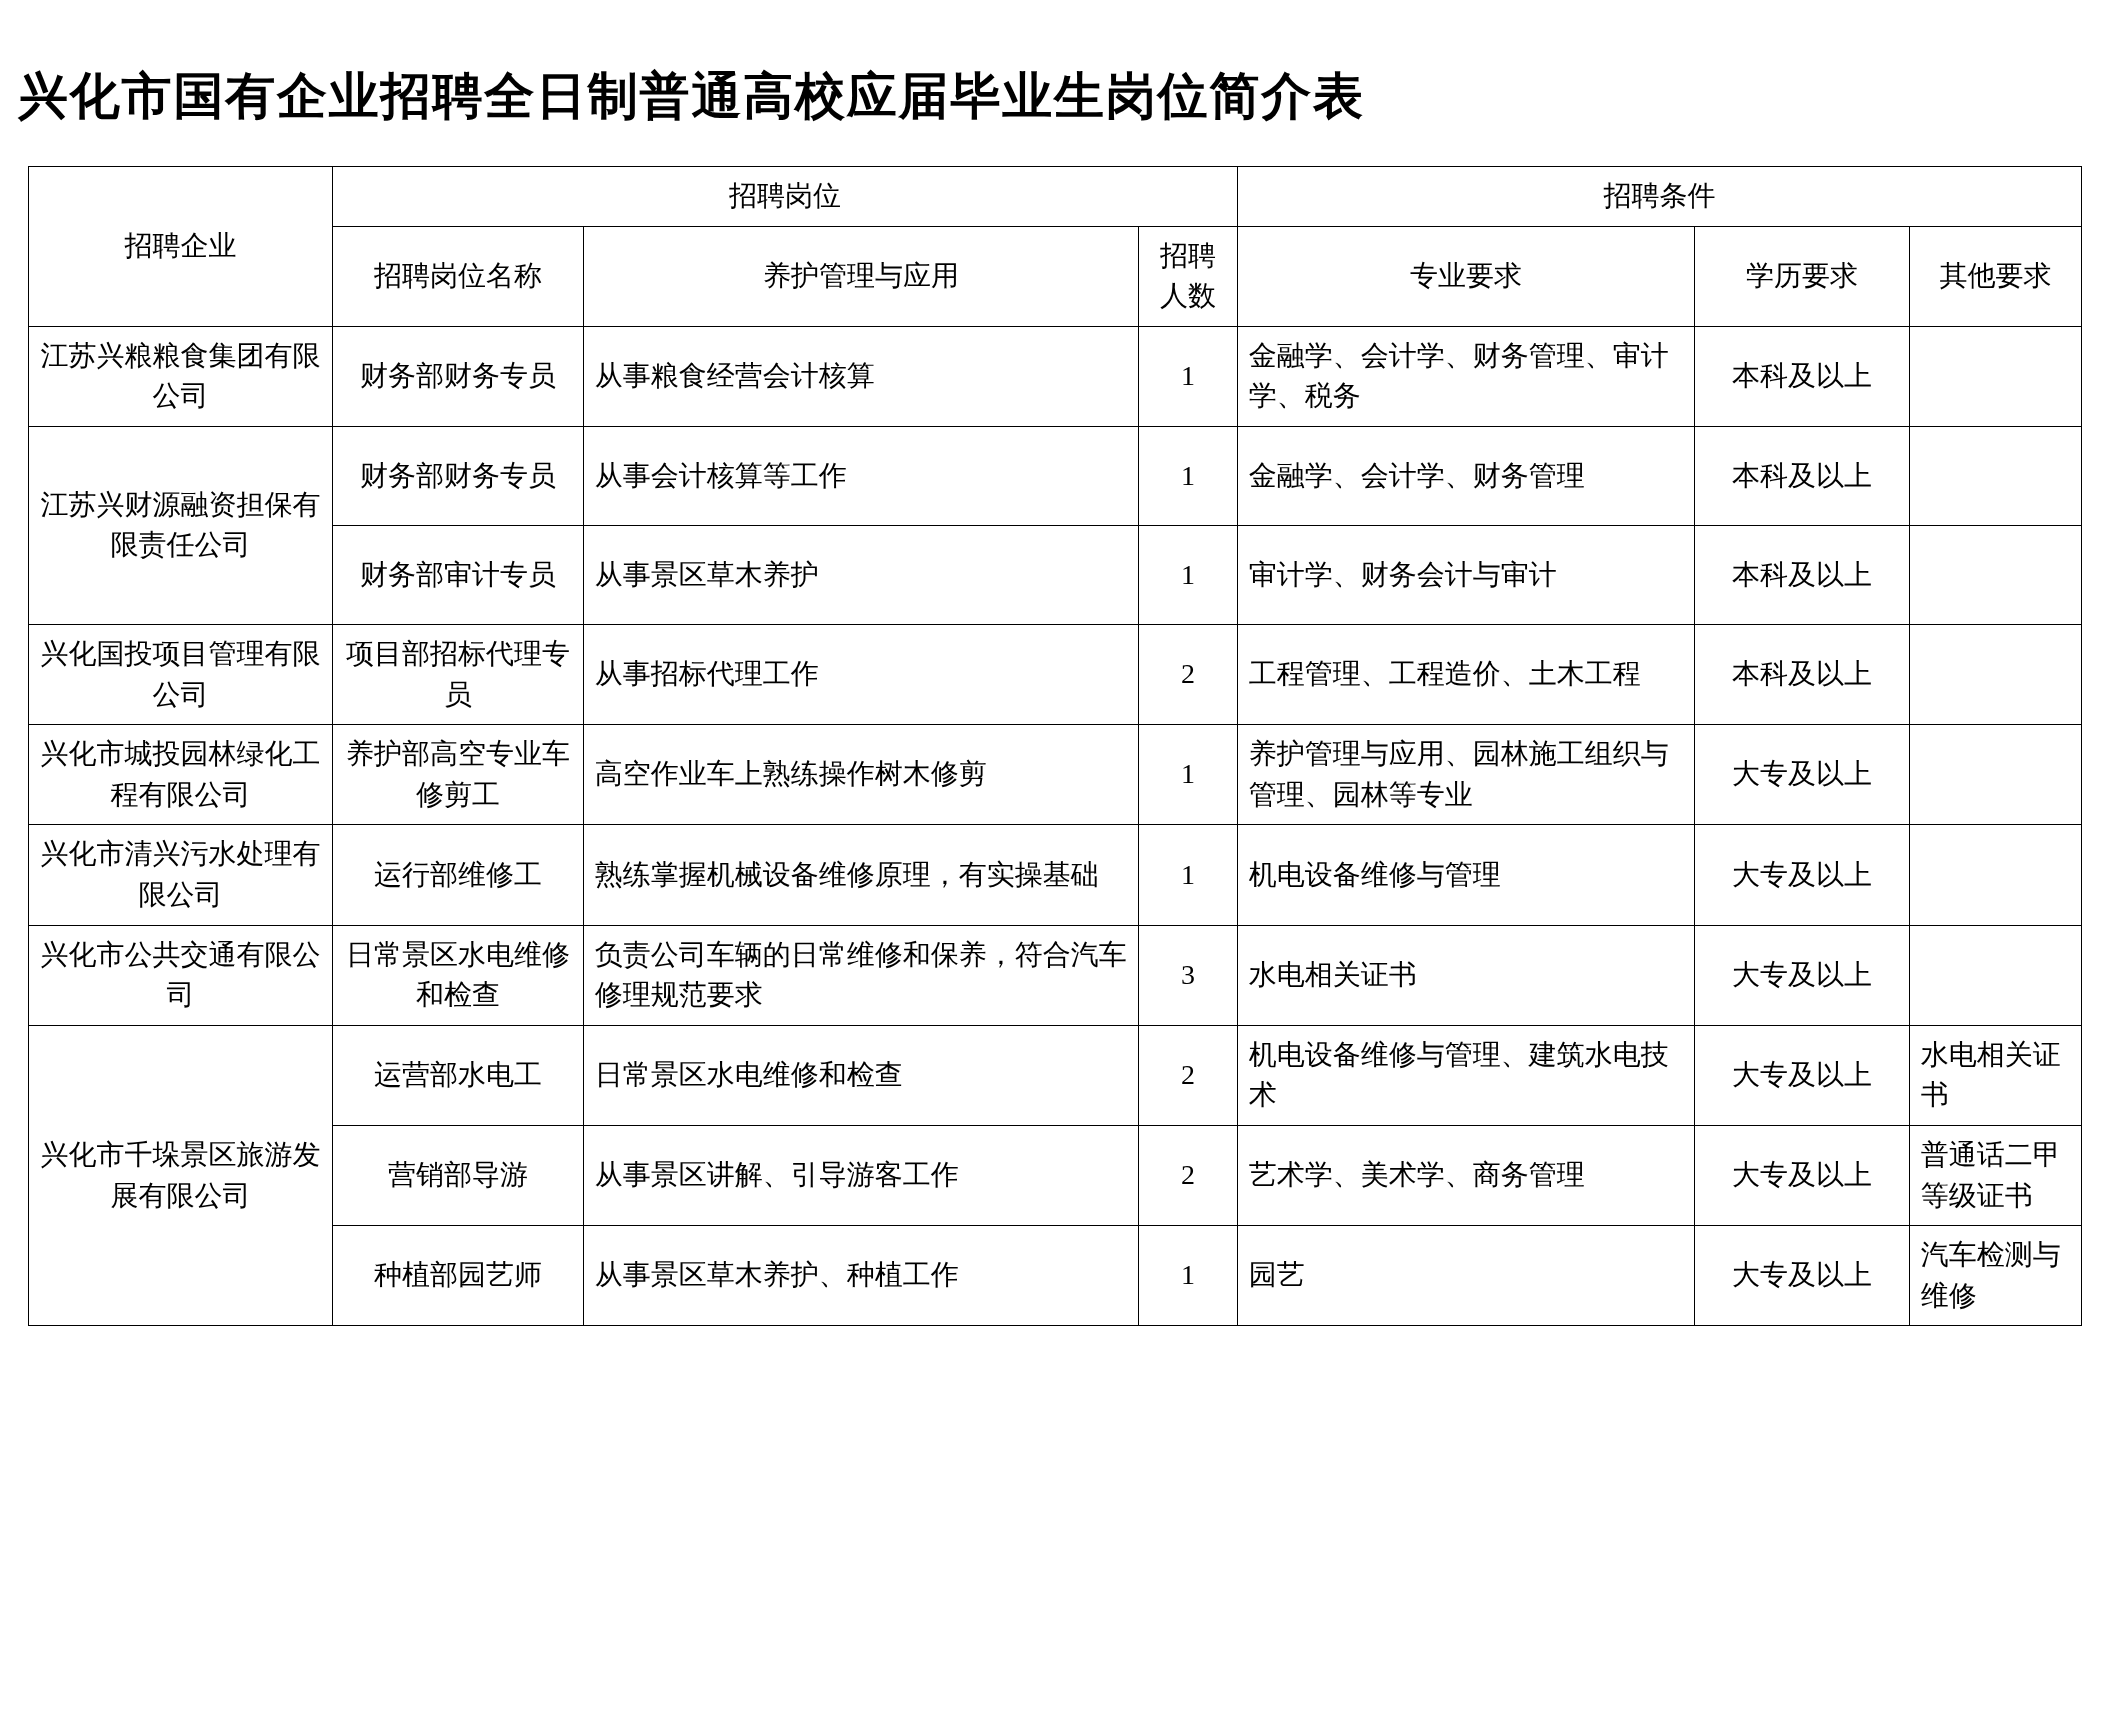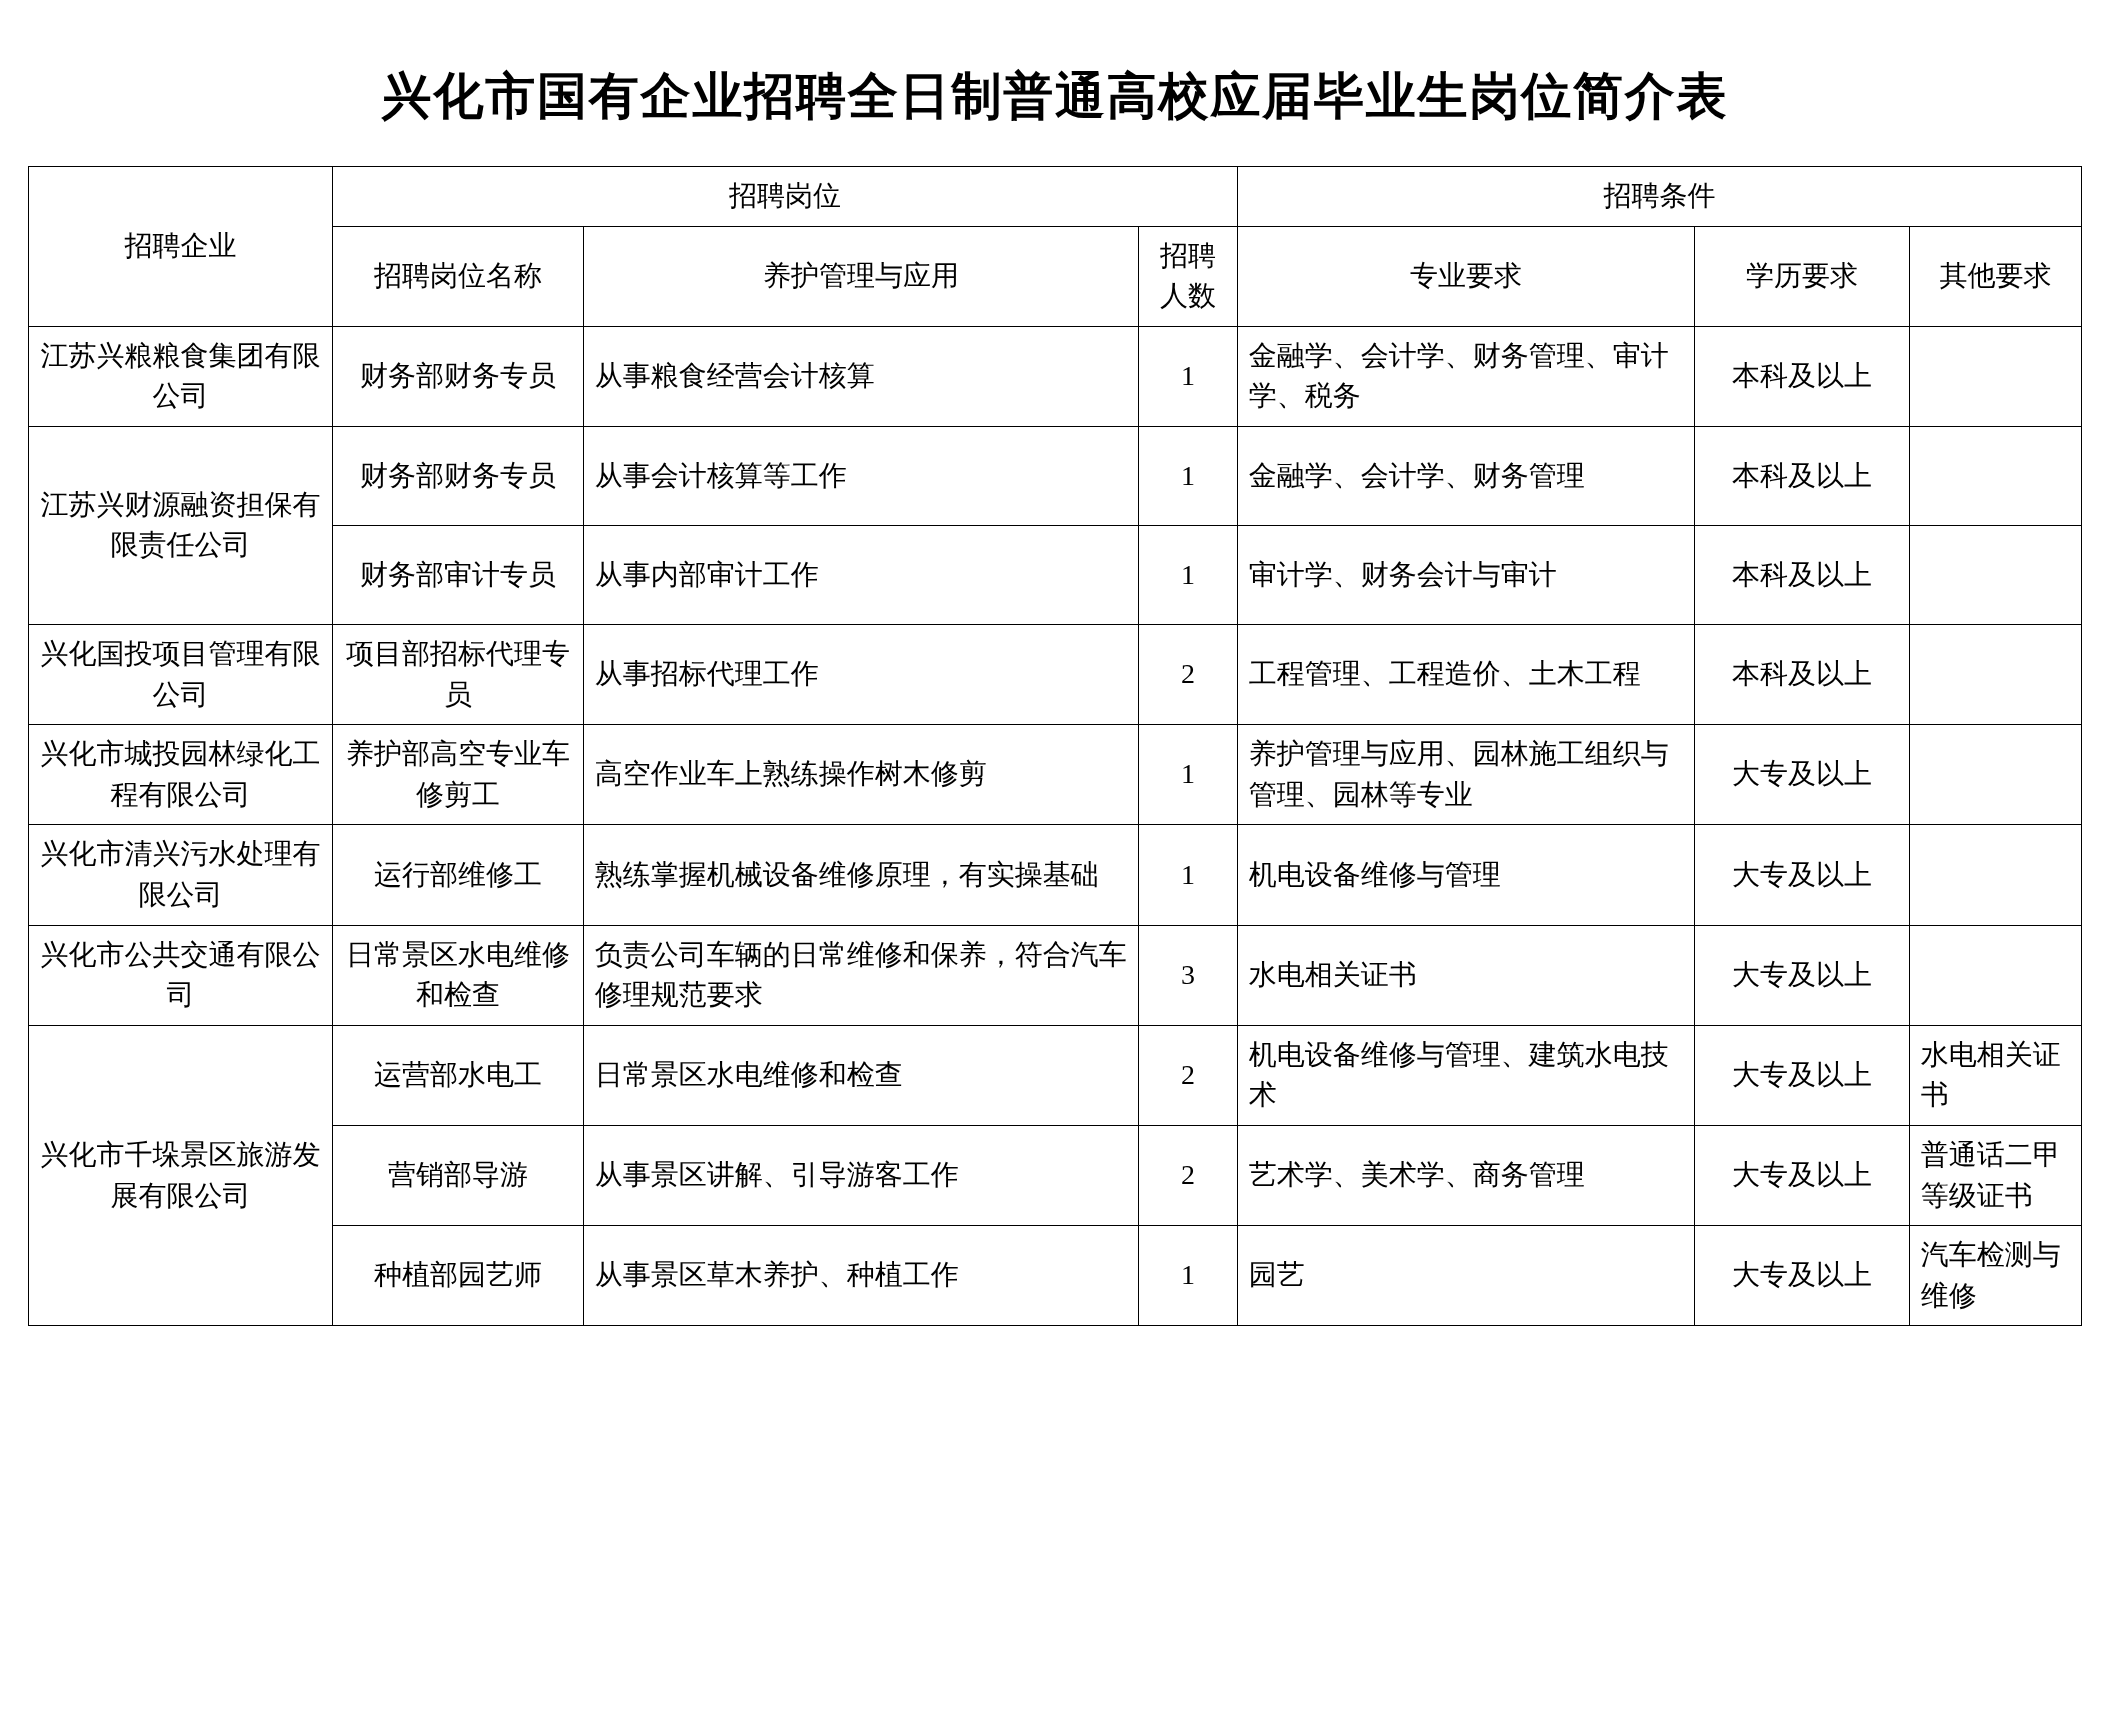--- a/index.html
+++ b/index.html
@@ -11,21 +11,21 @@
     width: 2110px;
     font-family: "Liberation Serif", "DejaVu Serif", serif;
     color: #000000;
   }
   .page {
     width: 2110px;
     box-sizing: border-box;
     padding: 36px 18px 0 18px;
   }
   .doc-title {
-    text-align: center;
+    text-align: left;
     font-size: 50px;
     font-weight: bold;
     letter-spacing: 1.8px;
     margin: 27px 0 36px 0;
     font-family: "Liberation Serif", "DejaVu Serif", serif;
   }
   table.job-table {
     border-collapse: collapse;
     width: 2053px;
     margin: 0 auto;
@@ -99,21 +99,21 @@
           <td class="c-center" rowspan="2">江苏兴财源融资担保有限责任公司</td>
           <td class="c-center">财务部财务专员</td>
           <td class="c-left">从事会计核算等工作</td>
           <td class="num">1</td>
           <td class="c-left">金融学、会计学、财务管理</td>
           <td class="c-center">本科及以上</td>
           <td class="c-left"></td>
         </tr>
         <tr class="tall">
           <td class="c-center">财务部审计专员</td>
-          <td class="c-left">从事内部审计工作</td>
+          <td class="c-left">从事景区草木养护</td>
           <td class="num">1</td>
           <td class="c-left">审计学、财务会计与审计</td>
           <td class="c-center">本科及以上</td>
           <td class="c-left"></td>
         </tr>
         <tr class="tall">
           <td class="c-center" rowspan="1">兴化国投项目管理有限公司</td>
           <td class="c-center">项目部招标代理专员</td>
           <td class="c-left">从事招标代理工作</td>
           <td class="num">2</td>

